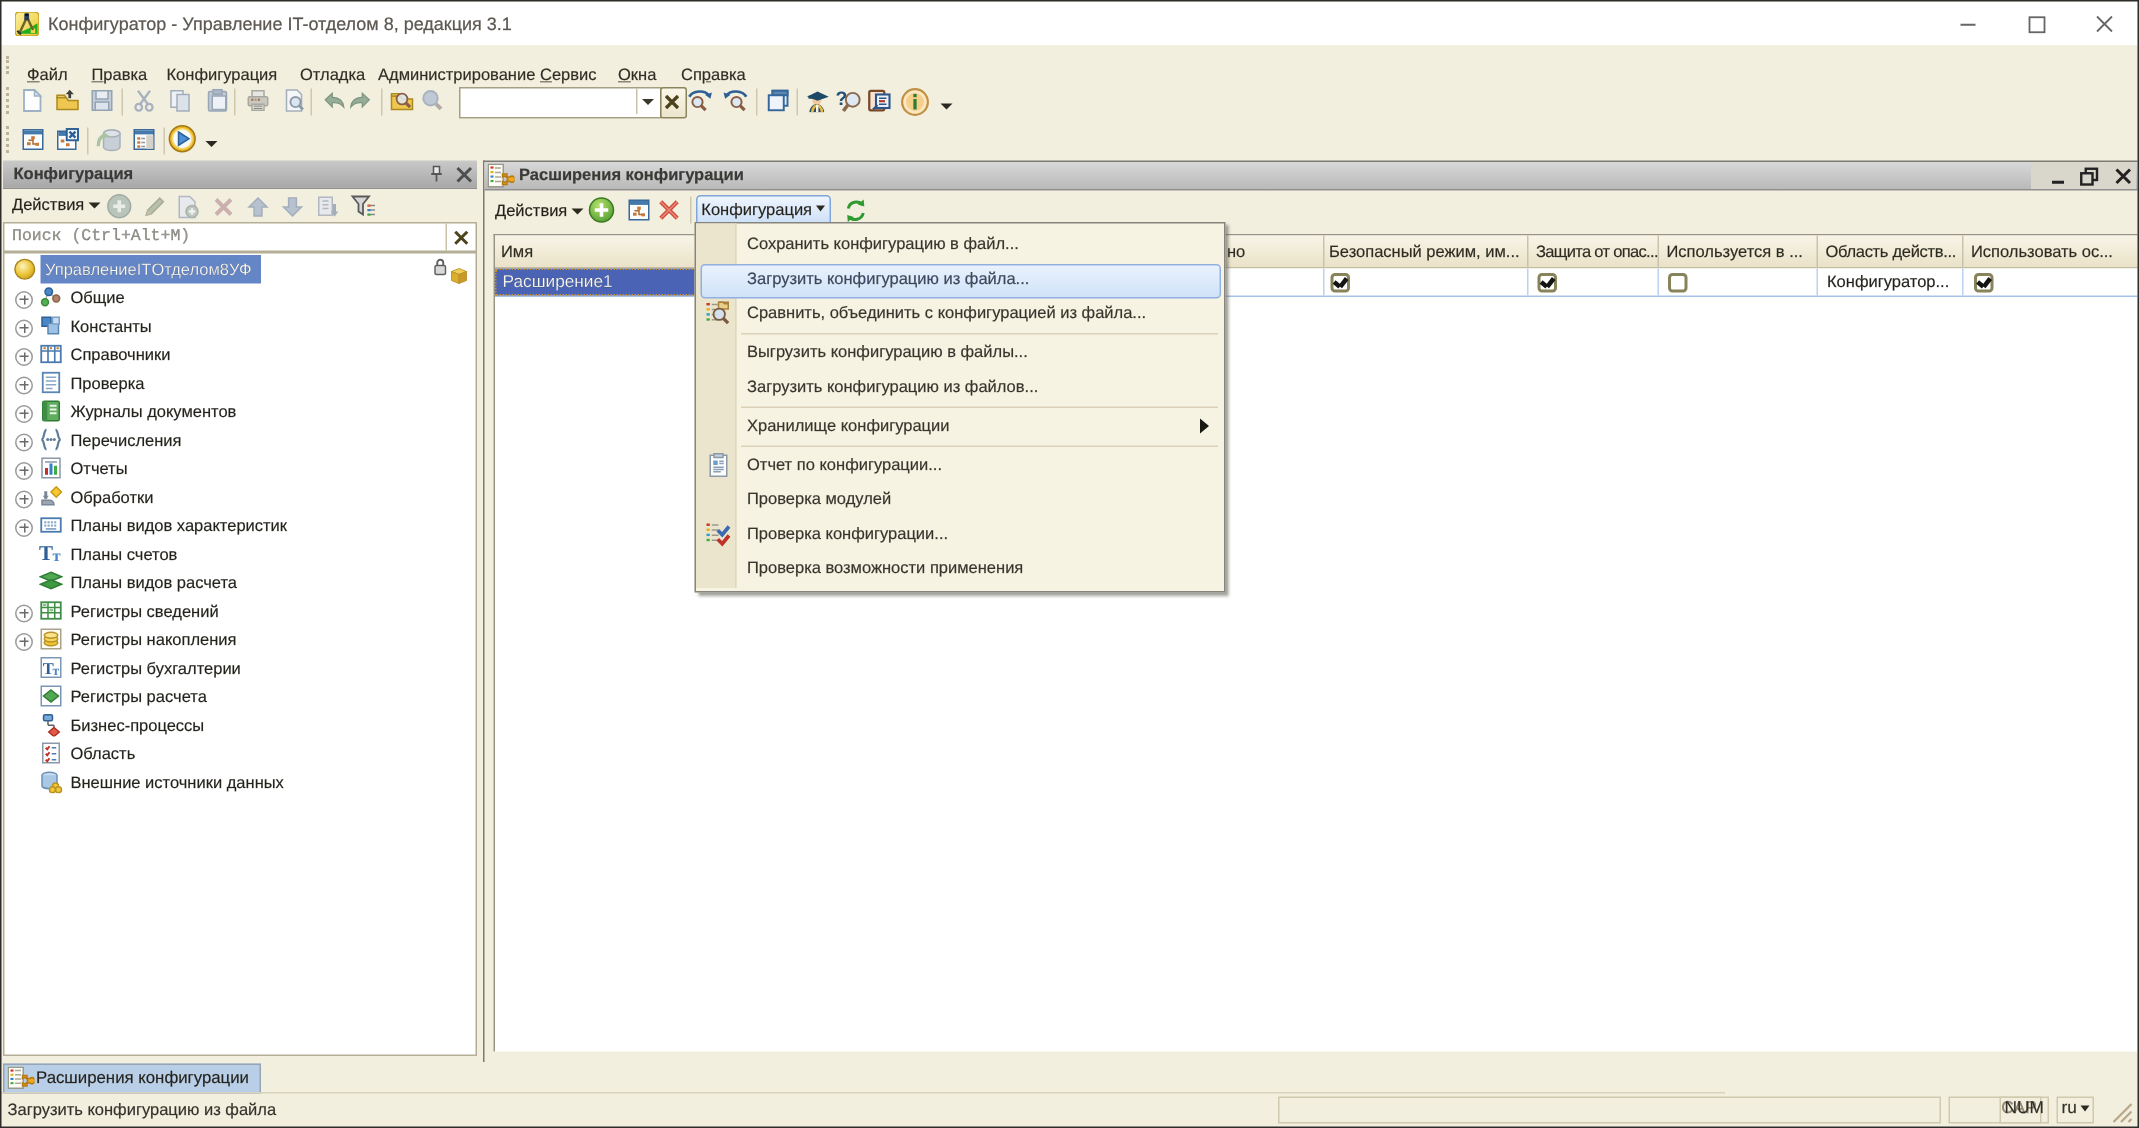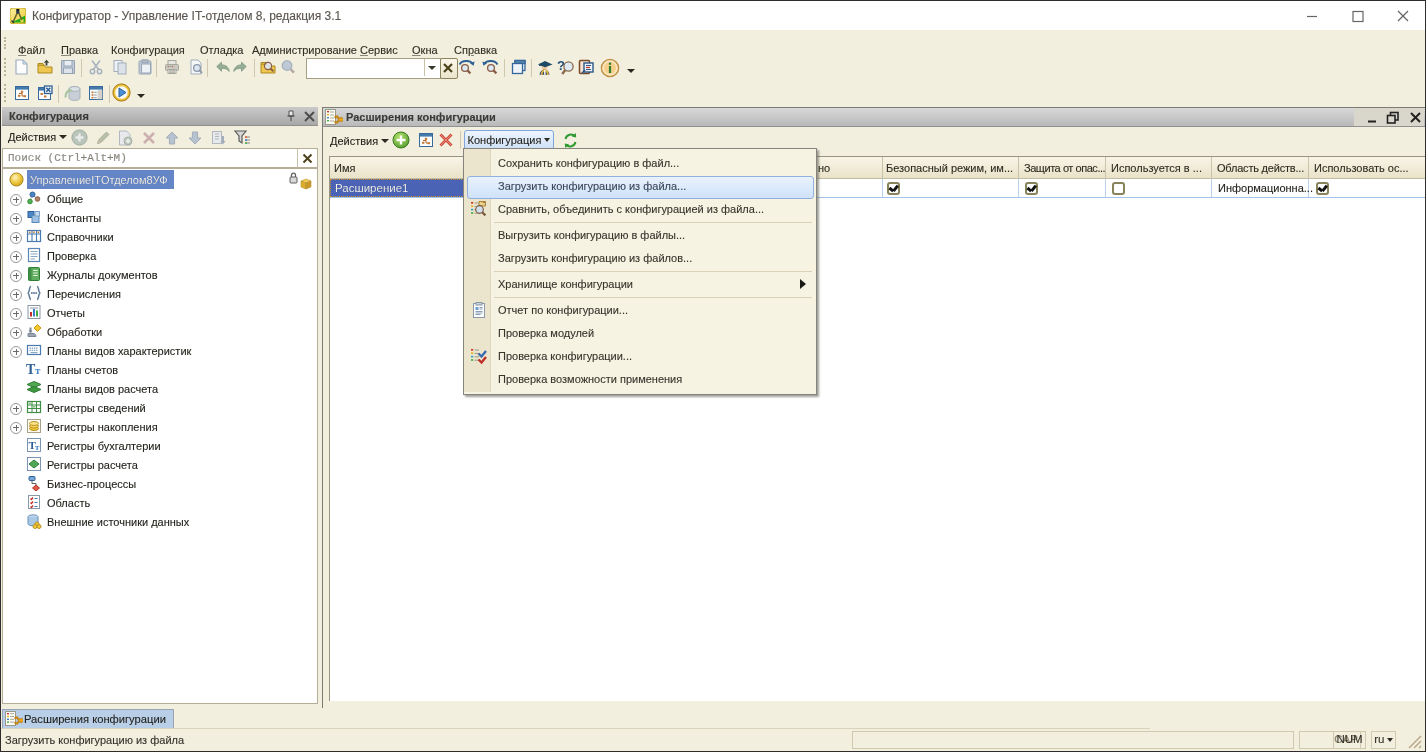--- a/index.html
+++ b/index.html
@@ -601,21 +601,21 @@
       <div class="abs" style="left:0;top:0;width:270px;height:18px;background:#4a63b4;outline:1px dotted #c89228;outline-offset:-1px;"></div>
       <span class="abs" style="left:5px;top:3px;color:#fff;font-size:11.5px;">Расширение1</span>
       <div class="vsep" style="left:552px"></div>
         <div class="vsep" style="left:688px"></div>
         <div class="vsep" style="left:775px"></div>
         <div class="vsep" style="left:881px"></div>
         <div class="vsep" style="left:978px"></div>
       <div class="cb on" style="left:557px"></div>
       <div class="cb on" style="left:695px"></div>
       <div class="cb" style="left:782px"></div>
-      <span class="abs" style="left:888px;top:2.5px;color:#23211c;">Информационна...</span>
+      <span class="abs" style="left:888px;top:2.5px;color:#23211c;">Конфигуратор...</span>
       <div class="cb on" style="left:986px"></div>
     </div>
   </div>
 </div>
 <div id="dmenu">
   <div id="dgutter"></div>
   <div id="dhl"></div>
   <div class="dmi" style="top:3px">
       <span class="l">Сохранить конфигурацию в файл...</span>
     </div>

